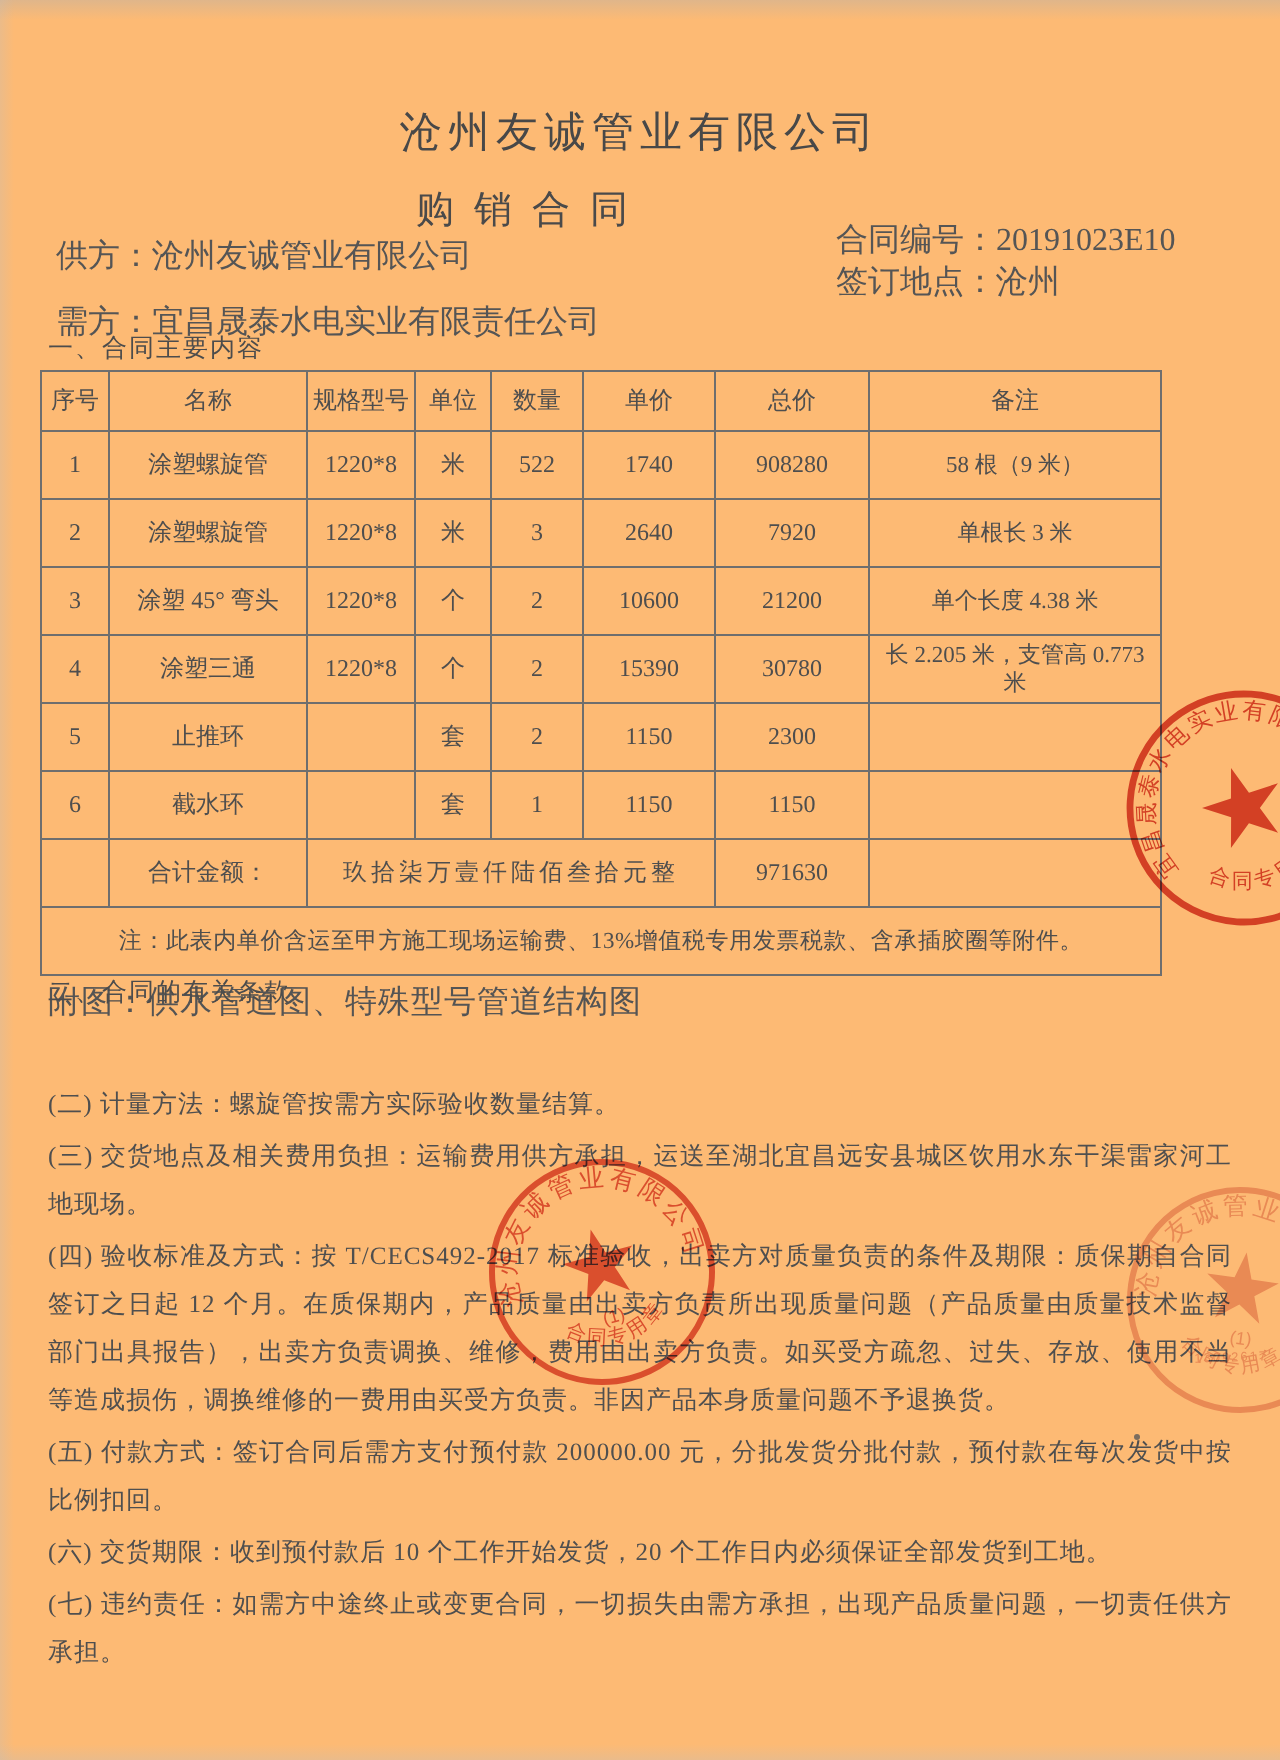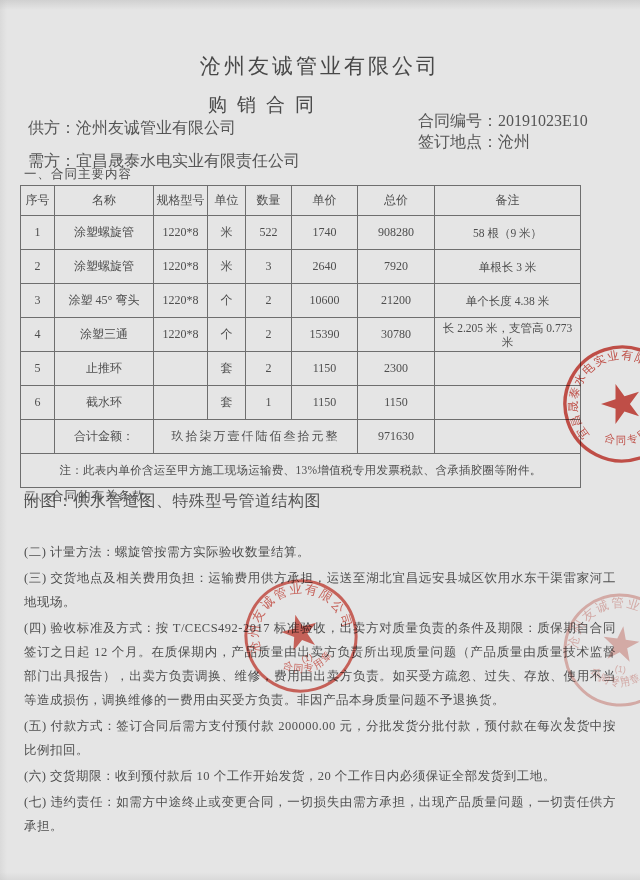--- a/index.html
+++ b/index.html
@@ -1,18 +1,18 @@
 <!DOCTYPE html>
 <html><head>
 <meta charset="utf-8">
 <style>
   html,body { margin:0; padding:0; background:#ffffff; }
   .page {
     position:relative; width:640px; height:880px;
-    background:#e5e5e5; overflow:hidden;
+    background:#fdba74; overflow:hidden;
     font-family:"Liberation Serif","DejaVu Serif",serif;
     color:#4d4d4d;
   }
   
   .edge-top   { position:absolute; top:0; left:0; width:640px; height:10px;
                 background:linear-gradient(180deg, rgba(175,175,175,.38), rgba(255,255,255,0)); }
   .edge-left  { position:absolute; top:0; left:0; width:7px; height:880px;
                 background:linear-gradient(90deg, rgba(190,190,190,.28), rgba(255,255,255,0)); }
   .edge-bottom{ position:absolute; bottom:0; left:0; width:640px; height:8px;
                 background:linear-gradient(0deg, rgba(190,190,190,.30), rgba(255,255,255,0)); }

